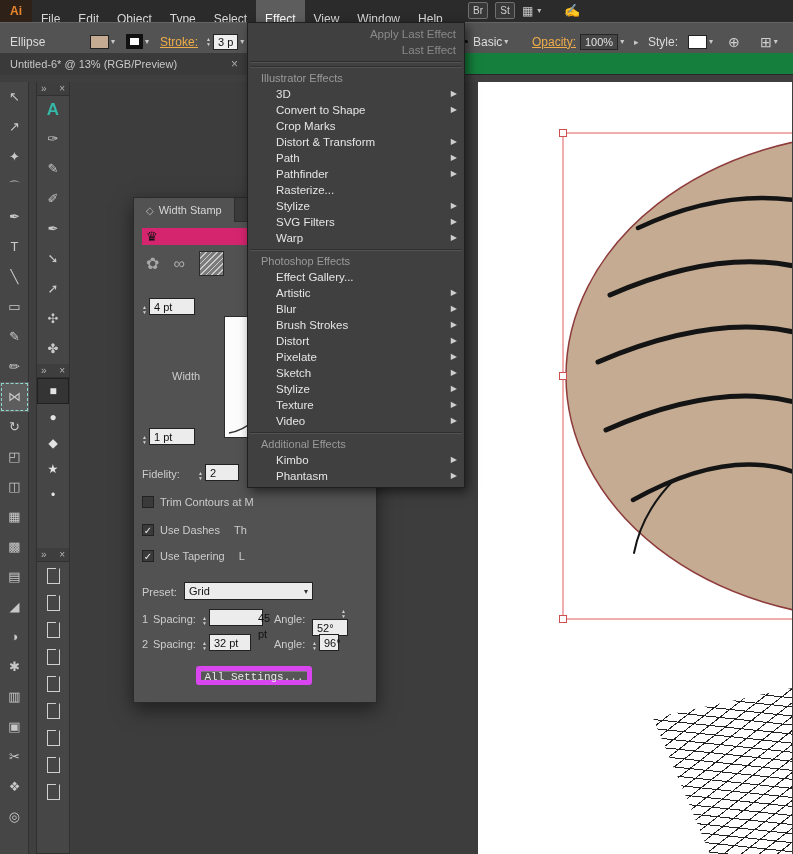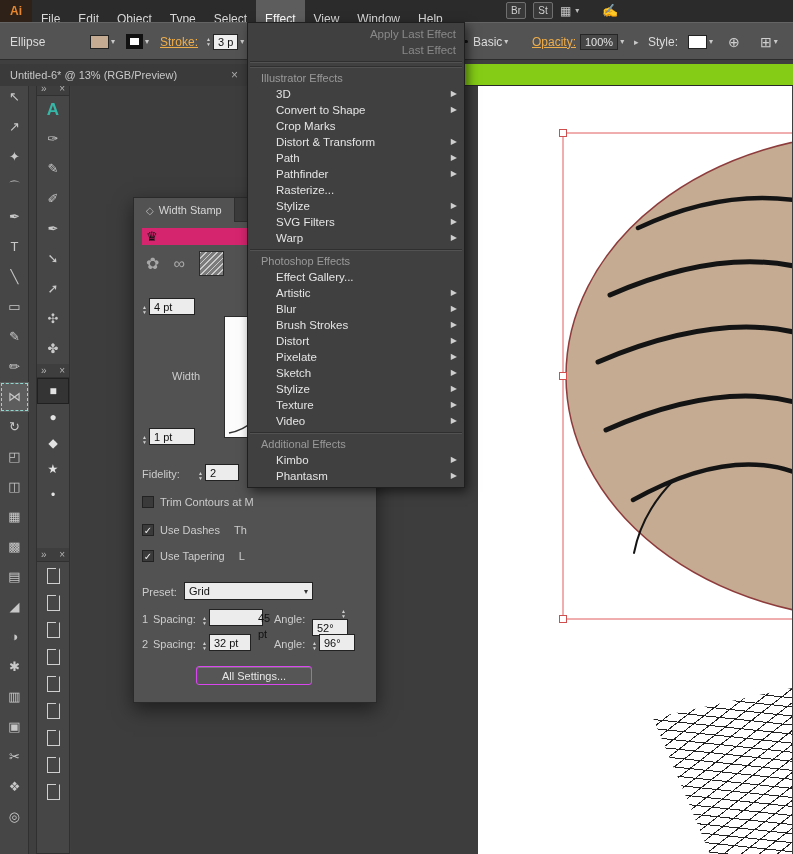--- a/index.html
+++ b/index.html
@@ -8,21 +8,21 @@
   .app { position:relative; width:793px; height:854px; background:#3f3f3f; overflow:hidden;
          font-family:"Liberation Sans", sans-serif; }
 
   
   .menubar { position:absolute; left:0; top:0; width:793px; height:22px; background:#2b2b2b;
              display:flex; align-items:stretch; z-index:8; }
   .logo { width:32px; background:#30migrate; background:#2e2117; color:#e8862d; font-weight:bold;
           font-size:12px; text-align:center; line-height:22px; }
   .mb-item { padding:8px 9px; color:#d8d8d8; font-size:12px; line-height:22px; cursor:default; }
   .mb-item.open { background:#5d5d5d; color:#fff; }
-  .mb-extra { position:absolute; left:506px; top:2px; display:flex; gap:7px; align-items:center; }
+  .mb-extra { position:absolute; left:468px; top:2px; display:flex; gap:7px; align-items:center; }
   .mb-btn { width:20px; height:17px; border:1px solid #6f6f6f; color:#cfcfcf; font-size:10px;
             text-align:center; line-height:15px; border-radius:2px; background:#383838; }
   .mb-ws { color:#c8c8c8; font-size:12px; display:flex; align-items:center; gap:2px; }
   .mb-ws .dd-arrow { font-size:8px; color:#bbb; }
   .mb-hand { color:#c8c8c8; font-size:13px; margin-left:16px; }
 
   
   .controlbar { position:absolute; left:0; top:22px; width:793px; height:38px; background:#535353;
                 border-bottom:1px solid #2c2c2c; box-shadow:inset 0 1px 0 #646464; z-index:8; }
   .cb { position:absolute; top:11px; height:17px; display:flex; align-items:center; color:#dcdcdc;
@@ -37,21 +37,21 @@
   .cb-spin .spin-arrows { display:flex; flex-direction:column; margin-right:2px; }
   .spin-arrows .sa { font-size:5px; line-height:5px; color:#cfcfcf; }
   .cb-field { background:#efefef; color:#111; border:1px solid #262626; height:16px;
               line-height:15px; padding:0 4px; font-size:11px; }
   .cb-field.dark { background:#464646; color:#e2e2e2; }
   .brush-dash { width:16px; height:3px; background:#111; border-radius:2px; margin-right:5px; }
   .flyout { font-size:9px; color:#c9c9c9; }
   .cb-icon { font-size:14px; color:#cfcfcf; }
 
   
-  .tabbar { position:absolute; left:0; top:64px; width:793px; height:22px; background:#84cc16;
+  .tabbar { position:absolute; left:0; top:53px; width:793px; height:22px; background:#15803d;
             border-bottom:1px solid #282828; z-index:8; }
   .doc-tab { position:absolute; left:0; top:0; height:22px; width:248px; border-right:1px solid #272727;
              color:#c8c8c8; font-size:11px; line-height:22px; padding-left:10px; background:#3a3a3a; }
   .doc-tab .tab-close { float:right; margin-right:9px; color:#a9a9a9; font-size:12px; }
 
   
   .main { position:absolute; left:0; top:82px; width:793px; height:772px; }
 
   .strip1 { position:absolute; left:0; top:0; width:29px; height:772px; background:#464646;
             border-right:1px solid #303030; }
@@ -108,22 +108,22 @@
   .p-label { position:absolute; color:#cccccc; font-size:11px; }
   .chk-row { position:absolute; left:8px; display:flex; align-items:center; gap:6px; color:#cccccc;
              font-size:11px; }
   .chk { width:12px; height:12px; background:#3a3a3a; border:1px solid #222; color:#eee; font-size:10px;
          line-height:11px; text-align:center; }
   .chk-suffix { margin-left:8px; }
   .dd { position:absolute; background:#ececec; border:1px solid #222; height:18px; display:flex;
         align-items:center; justify-content:space-between; padding:0 4px; font-size:11px; color:#111; }
   .dd .dd-arrow { color:#333; }
   .btn-all { position:absolute; left:62px; top:468px; width:116px; height:19px; background:#565656;
-             border:1px solid #d946ef; box-shadow:inset 0 1px 0 #7a7a7a; border-radius:3px;
-             color:#e6e6e6; font-size:11px; font-family:Liberation Sans, sans-serif; }
+             border:5px solid #d946ef; box-shadow:inset 0 1px 0 #7a7a7a; border-radius:3px;
+             color:#e6e6e6; font-size:11px; font-family:Liberation Mono, monospace; }
 
   
   .efx-menu { position:absolute; left:247px; top:22px; width:218px; background:#404040;
               border:1px solid #1f1f1f; box-shadow:3px 4px 10px rgba(0,0,0,.55); z-index:20;
               padding:3px 0; }
   .mi { position:relative; height:16px; line-height:16px; padding:0 8px 0 28px; font-size:11.5px;
         color:#e4e4e4; }
   .mi.disabled { color:#898989;text-align:right; }
   .mi .arr { position:absolute; right:7px; top:4px; font-size:8px; line-height:8px; color:#cfcfcf; }
   .mh { height:15px; line-height:15px; padding-left:13px; font-size:11px; color:#9a9a9a; }
@@ -339,21 +339,21 @@
           <span class="sa">▼</span>
         </div>
         <div class="spin-field" style="width:42px;">32 pt</div>
       </div>
       <div class="p-label" style="left:140px; top:440px;">Angle:</div>
       <div class="spin" style="left:178px; top:436px;">
         <div class="spin-arrows">
           <span class="sa">▲</span>
           <span class="sa">▼</span>
         </div>
-        <div class="spin-field" style="width:36px;">96°</div>
+        <div class="spin-field" style="width:20px;">96°</div>
       </div>
 
       <button class="btn-all">All Settings...</button>
     </div>
   </div>
 
   <div class="menubar">
     <div class="logo">Ai</div>
     <div class="mb-item">File</div>
     <div class="mb-item">Edit</div>

